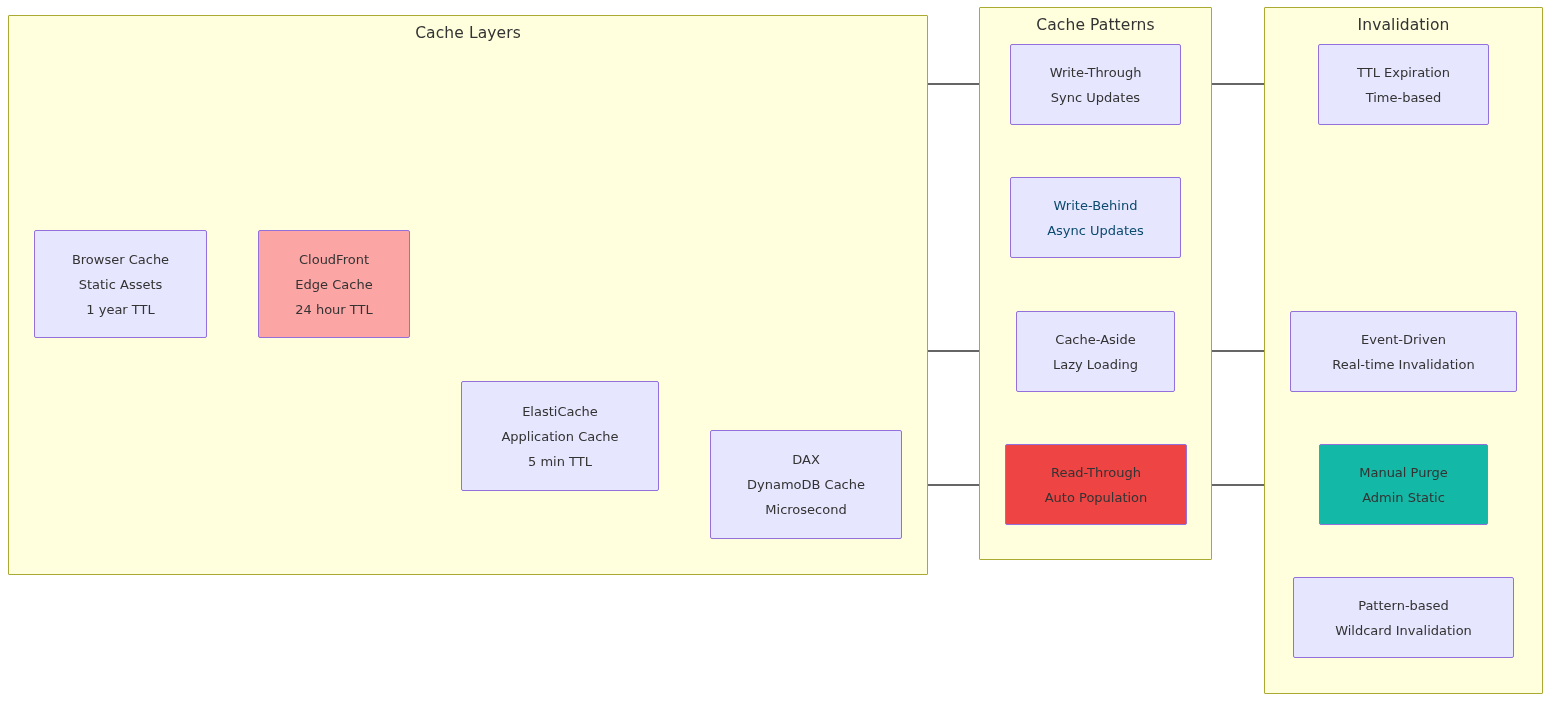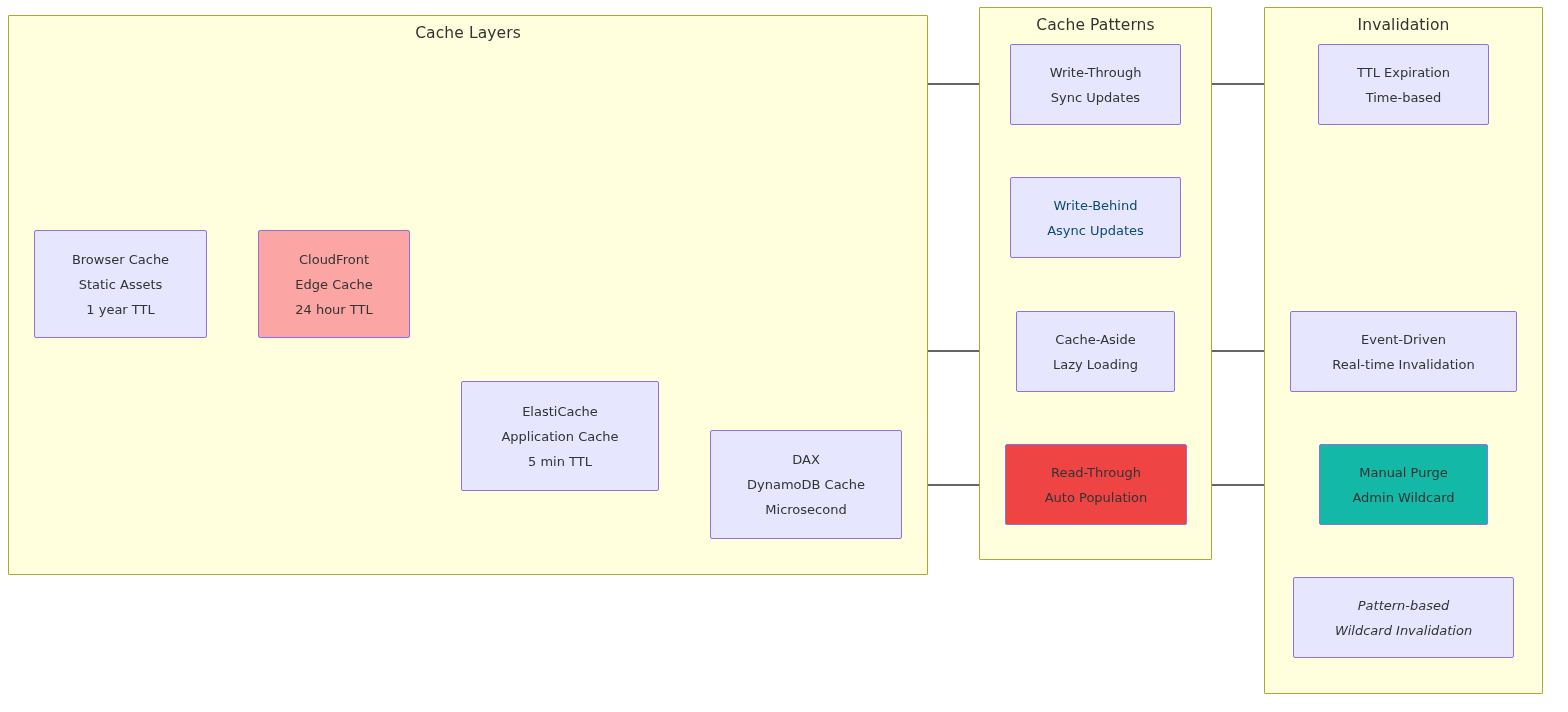--- a/index.html
+++ b/index.html
@@ -139,21 +139,21 @@
       <div class="node" style="left: 1318px; top: 44px; width: 171px; height: 81px; background: rgb(230, 230, 255); border-color: rgb(147, 112, 219); color: rgb(51, 51, 51);">
         <span class="ln">TTL Expiration</span>
         <span class="ln">Time-based</span>
       </div>
       <div class="node" style="left: 1290px; top: 311px; width: 227px; height: 81px; background: rgb(230, 230, 255); border-color: rgb(147, 112, 219); color: rgb(51, 51, 51);">
         <span class="ln">Event-Driven</span>
         <span class="ln">Real-time Invalidation</span>
       </div>
       <div class="node" style="left: 1319px; top: 444px; width: 169px; height: 81px; background: #14b8a6; border-color: rgb(147, 112, 219); color: rgb(51, 51, 51);">
         <span class="ln">Manual Purge</span>
-        <span class="ln">Admin Wildcard</span>
+        <span class="ln">Admin Static</span>
       </div>
-      <div class="node" style="left: 1293px; top: 577px; width: 221px; height: 81px; background: rgb(230, 230, 255); border-color: rgb(147, 112, 219); color: rgb(51, 51, 51); font-style: italic;">
+      <div class="node" style="left: 1293px; top: 577px; width: 221px; height: 81px; background: rgb(230, 230, 255); border-color: rgb(147, 112, 219); color: rgb(51, 51, 51);">
         <span class="ln">Pattern-based</span>
         <span class="ln">Wildcard Invalidation</span>
       </div>
     </div>
 
 </div>
 
 </body></html>

